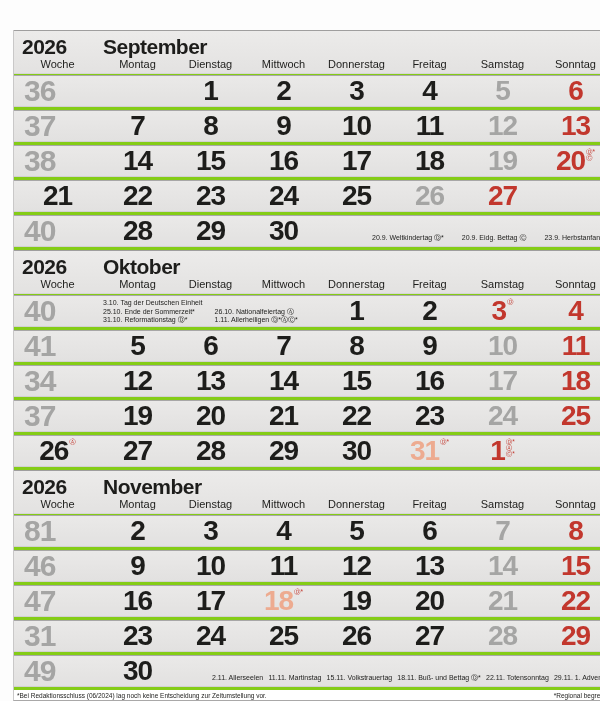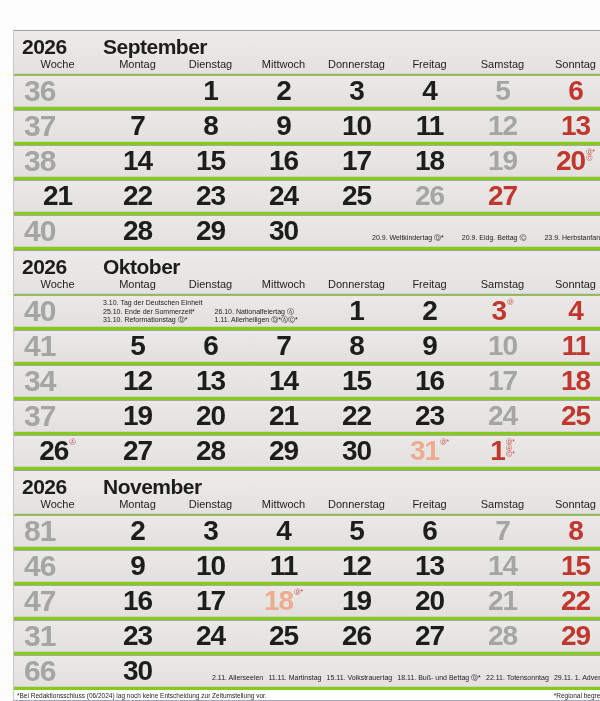--- a/index.html
+++ b/index.html
@@ -444,21 +444,21 @@
             <span class="num">27</span>
           </div>
           <div class="cell sat">
             <span class="num">28</span>
           </div>
           <div class="cell sun">
             <span class="num">29</span>
           </div>
         </div>
         <div class="week">
-          <div class="wnum">66</div>
+          <div class="wnum">49</div>
           <div class="cell work">
             <span class="num">30</span>
           </div>
           <div class="cell empty"></div>
           <div class="cell empty"></div>
           <div class="cell empty"></div>
           <div class="cell empty"></div>
           <div class="cell empty"></div>
           <div class="cell empty"></div>
           <div class="notes last-spread">

